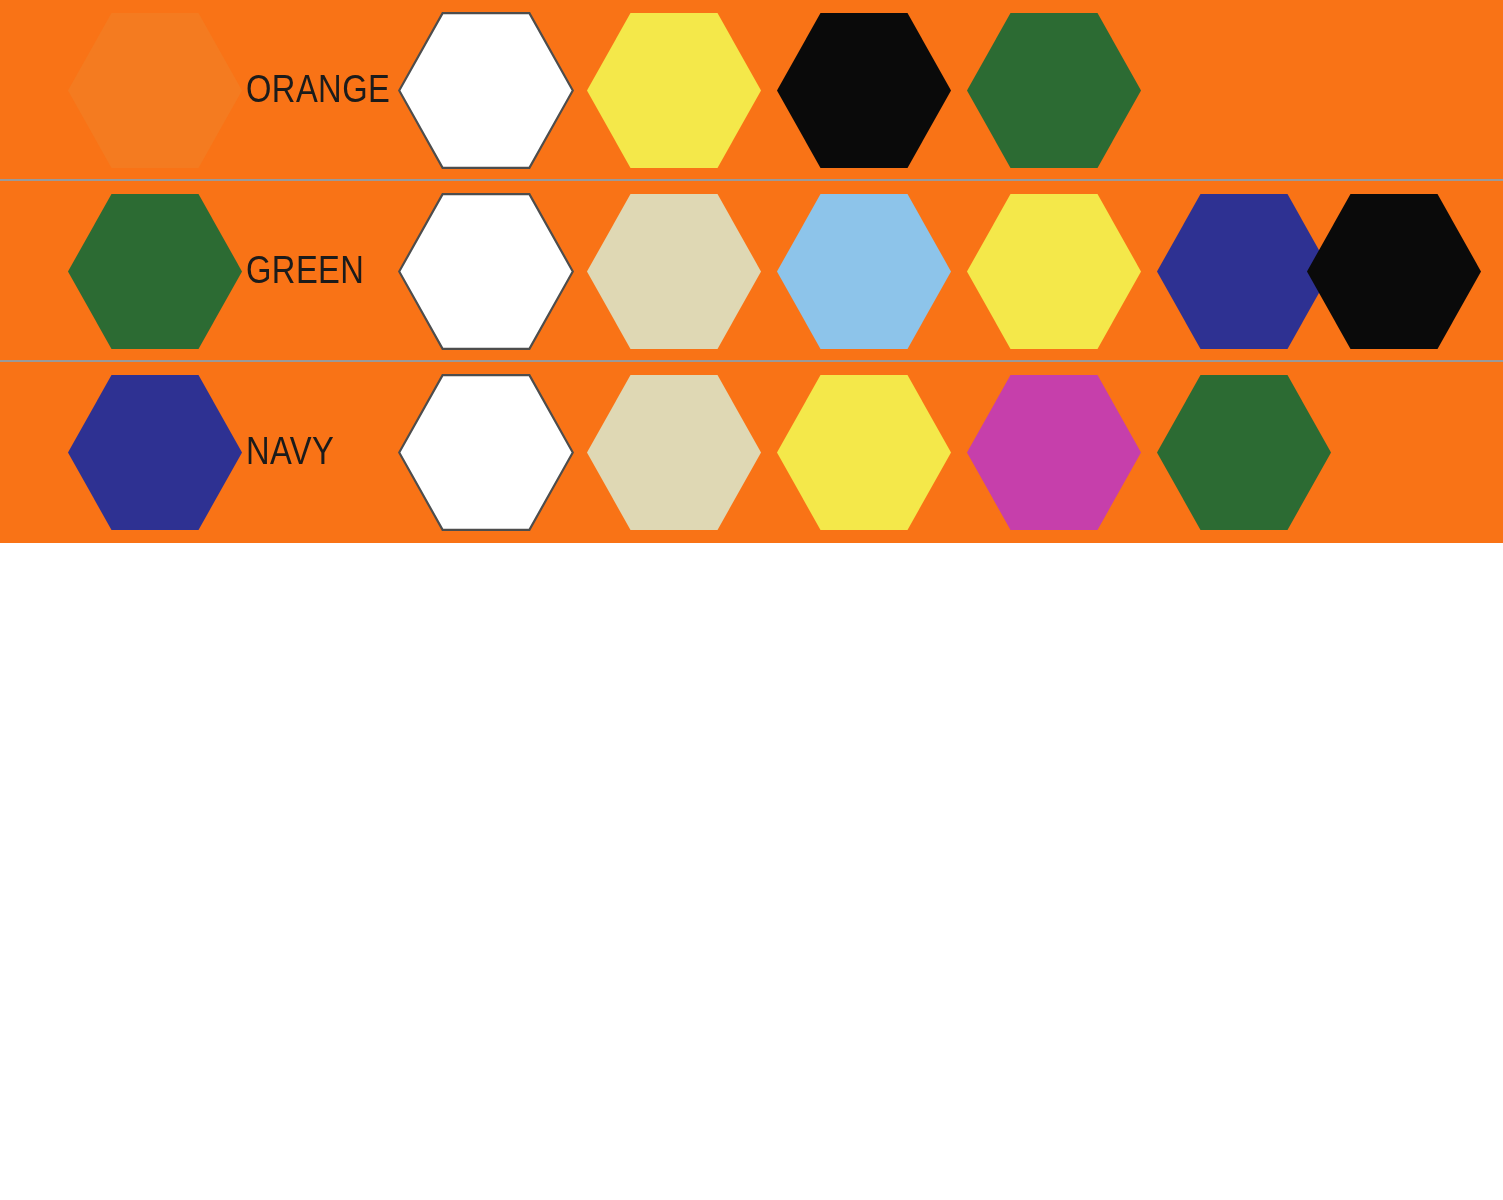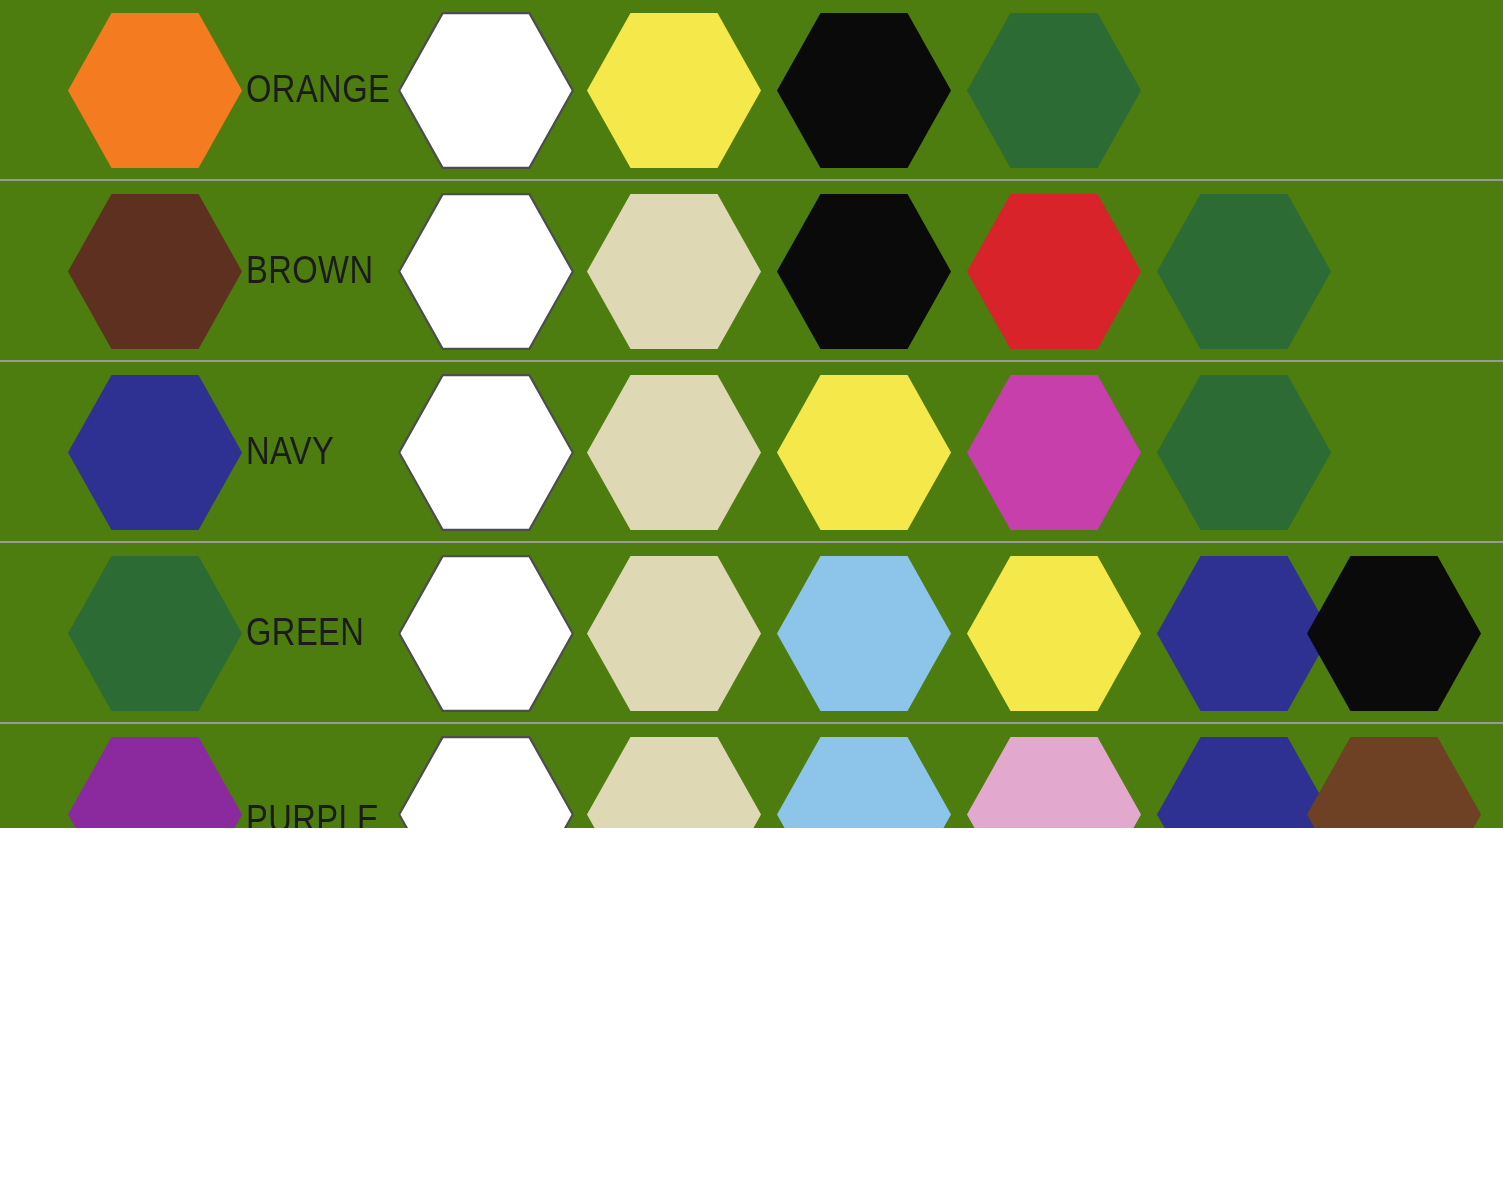--- a/index.html
+++ b/index.html
@@ -18,21 +18,21 @@
     background: #ffffff;
     overflow: hidden;
   }
 
   .row {
     position: relative;
     width: 1503px;
     height: 181px;
     box-sizing: border-box;
     border-bottom: 2px solid #9a9a9a;
-    background: #4d7c0f;
+    background: #f97316;
     overflow: hidden;
   }
   .row:last-child {
     border-bottom: none;
   }
 
   
   .hex {
     position: absolute;
     width: 174px;
@@ -100,66 +100,39 @@
       <div class="hex-outline" style="left: 398px;">
         <svg viewBox="0 0 176 157" xmlns="http://www.w3.org/2000/svg">
           <polygon points="44.6,1.2 131.4,1.2 174.8,78.5 131.4,155.8 44.6,155.8 1.2,78.5" fill="#ffffff" stroke="#4D4D4D" stroke-width="2.2"></polygon>
         </svg>
       </div>
       <div class="hex" style="left: 587px; background: rgb(244, 232, 74);"></div>
       <div class="hex" style="left: 777px; background: rgb(10, 10, 10);"></div>
       <div class="hex" style="left: 967px; background: rgb(44, 107, 51);"></div>
     </div>
     <div class="row">
-      <div class="hex col-key" style="background: rgb(94, 48, 32);"></div>
-      <div class="row-label">BROWN</div>
+      <div class="hex col-key" style="background: rgb(44, 107, 51);"></div>
+      <div class="row-label">GREEN</div>
       <div class="hex-outline" style="left: 398px;">
         <svg viewBox="0 0 176 157" xmlns="http://www.w3.org/2000/svg">
           <polygon points="44.6,1.2 131.4,1.2 174.8,78.5 131.4,155.8 44.6,155.8 1.2,78.5" fill="#ffffff" stroke="#4D4D4D" stroke-width="2.2"></polygon>
         </svg>
       </div>
       <div class="hex" style="left: 587px; background: rgb(223, 216, 180);"></div>
-      <div class="hex" style="left: 777px; background: rgb(10, 10, 10);"></div>
-      <div class="hex" style="left: 967px; background: rgb(216, 35, 42);"></div>
-      <div class="hex" style="left: 1157px; background: rgb(44, 107, 51);"></div>
+      <div class="hex" style="left: 777px; background: rgb(141, 196, 234);"></div>
+      <div class="hex" style="left: 967px; background: rgb(244, 232, 74);"></div>
+      <div class="hex" style="left: 1157px; background: rgb(46, 49, 146);"></div>
+      <div class="hex" style="left: 1307px; background: rgb(10, 10, 10);"></div>
     </div>
     <div class="row">
       <div class="hex col-key" style="background: rgb(46, 49, 146);"></div>
       <div class="row-label">NAVY</div>
       <div class="hex-outline" style="left: 398px;">
         <svg viewBox="0 0 176 157" xmlns="http://www.w3.org/2000/svg">
           <polygon points="44.6,1.2 131.4,1.2 174.8,78.5 131.4,155.8 44.6,155.8 1.2,78.5" fill="#ffffff" stroke="#4D4D4D" stroke-width="2.2"></polygon>
         </svg>
       </div>
       <div class="hex" style="left: 587px; background: rgb(223, 216, 180);"></div>
       <div class="hex" style="left: 777px; background: rgb(244, 232, 74);"></div>
       <div class="hex" style="left: 967px; background: rgb(198, 63, 171);"></div>
       <div class="hex" style="left: 1157px; background: rgb(44, 107, 51);"></div>
     </div>
-    <div class="row">
-      <div class="hex col-key" style="background: rgb(44, 107, 51);"></div>
-      <div class="row-label">GREEN</div>
-      <div class="hex-outline" style="left: 398px;">
-        <svg viewBox="0 0 176 157" xmlns="http://www.w3.org/2000/svg">
-          <polygon points="44.6,1.2 131.4,1.2 174.8,78.5 131.4,155.8 44.6,155.8 1.2,78.5" fill="#ffffff" stroke="#4D4D4D" stroke-width="2.2"></polygon>
-        </svg>
-      </div>
-      <div class="hex" style="left: 587px; background: rgb(223, 216, 180);"></div>
-      <div class="hex" style="left: 777px; background: rgb(141, 196, 234);"></div>
-      <div class="hex" style="left: 967px; background: rgb(244, 232, 74);"></div>
-      <div class="hex" style="left: 1157px; background: rgb(46, 49, 146);"></div>
-      <div class="hex" style="left: 1307px; background: rgb(10, 10, 10);"></div>
-    </div>
-    <div class="row clipped">
-      <div class="hex col-key" style="background: rgb(139, 42, 158);"></div>
-      <div class="row-label">PURPLE</div>
-      <div class="hex-outline" style="left: 398px;">
-        <svg viewBox="0 0 176 157" xmlns="http://www.w3.org/2000/svg">
-          <polygon points="44.6,1.2 131.4,1.2 174.8,78.5 131.4,155.8 44.6,155.8 1.2,78.5" fill="#ffffff" stroke="#4D4D4D" stroke-width="2.2"></polygon>
-        </svg>
-      </div>
-      <div class="hex" style="left: 587px; background: rgb(223, 216, 180);"></div>
-      <div class="hex" style="left: 777px; background: rgb(141, 196, 234);"></div>
-      <div class="hex" style="left: 967px; background: rgb(227, 168, 206);"></div>
-      <div class="hex" style="left: 1157px; background: rgb(46, 49, 146);"></div>
-      <div class="hex" style="left: 1307px; background: rgb(110, 65, 37);"></div>
-    </div>
   </div>
 
 </body></html>

